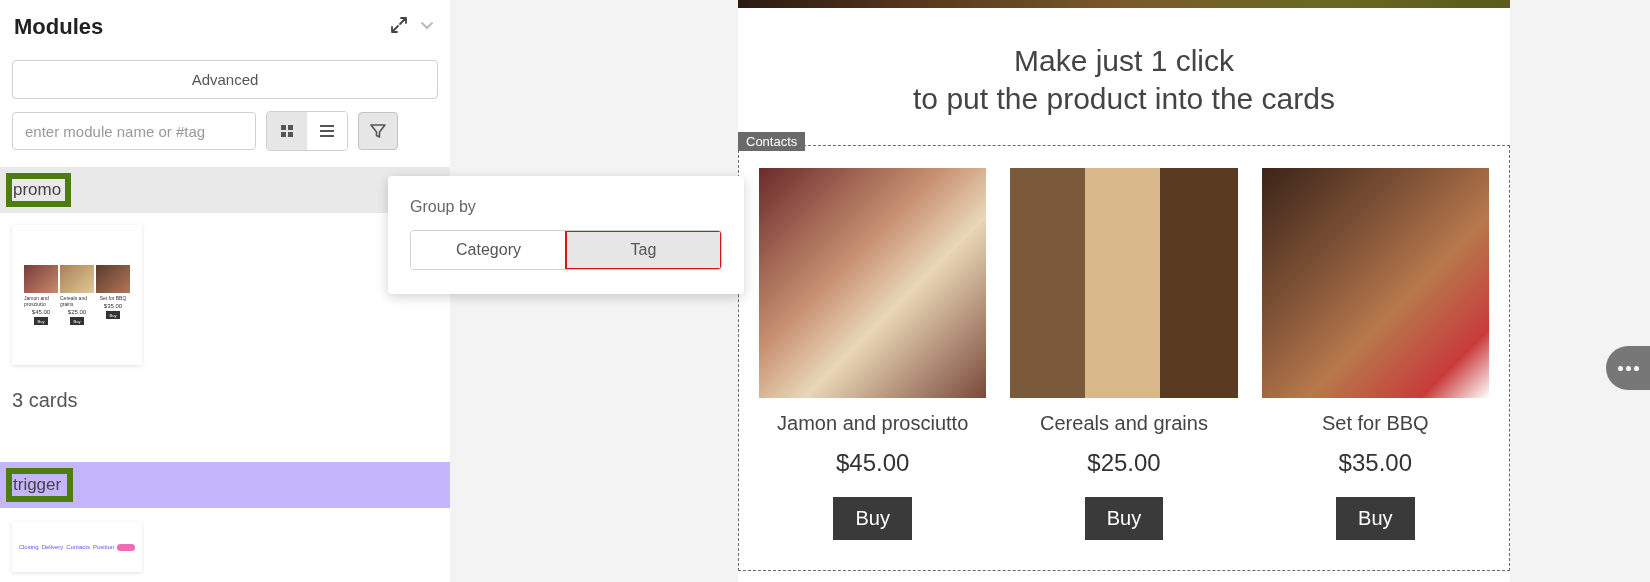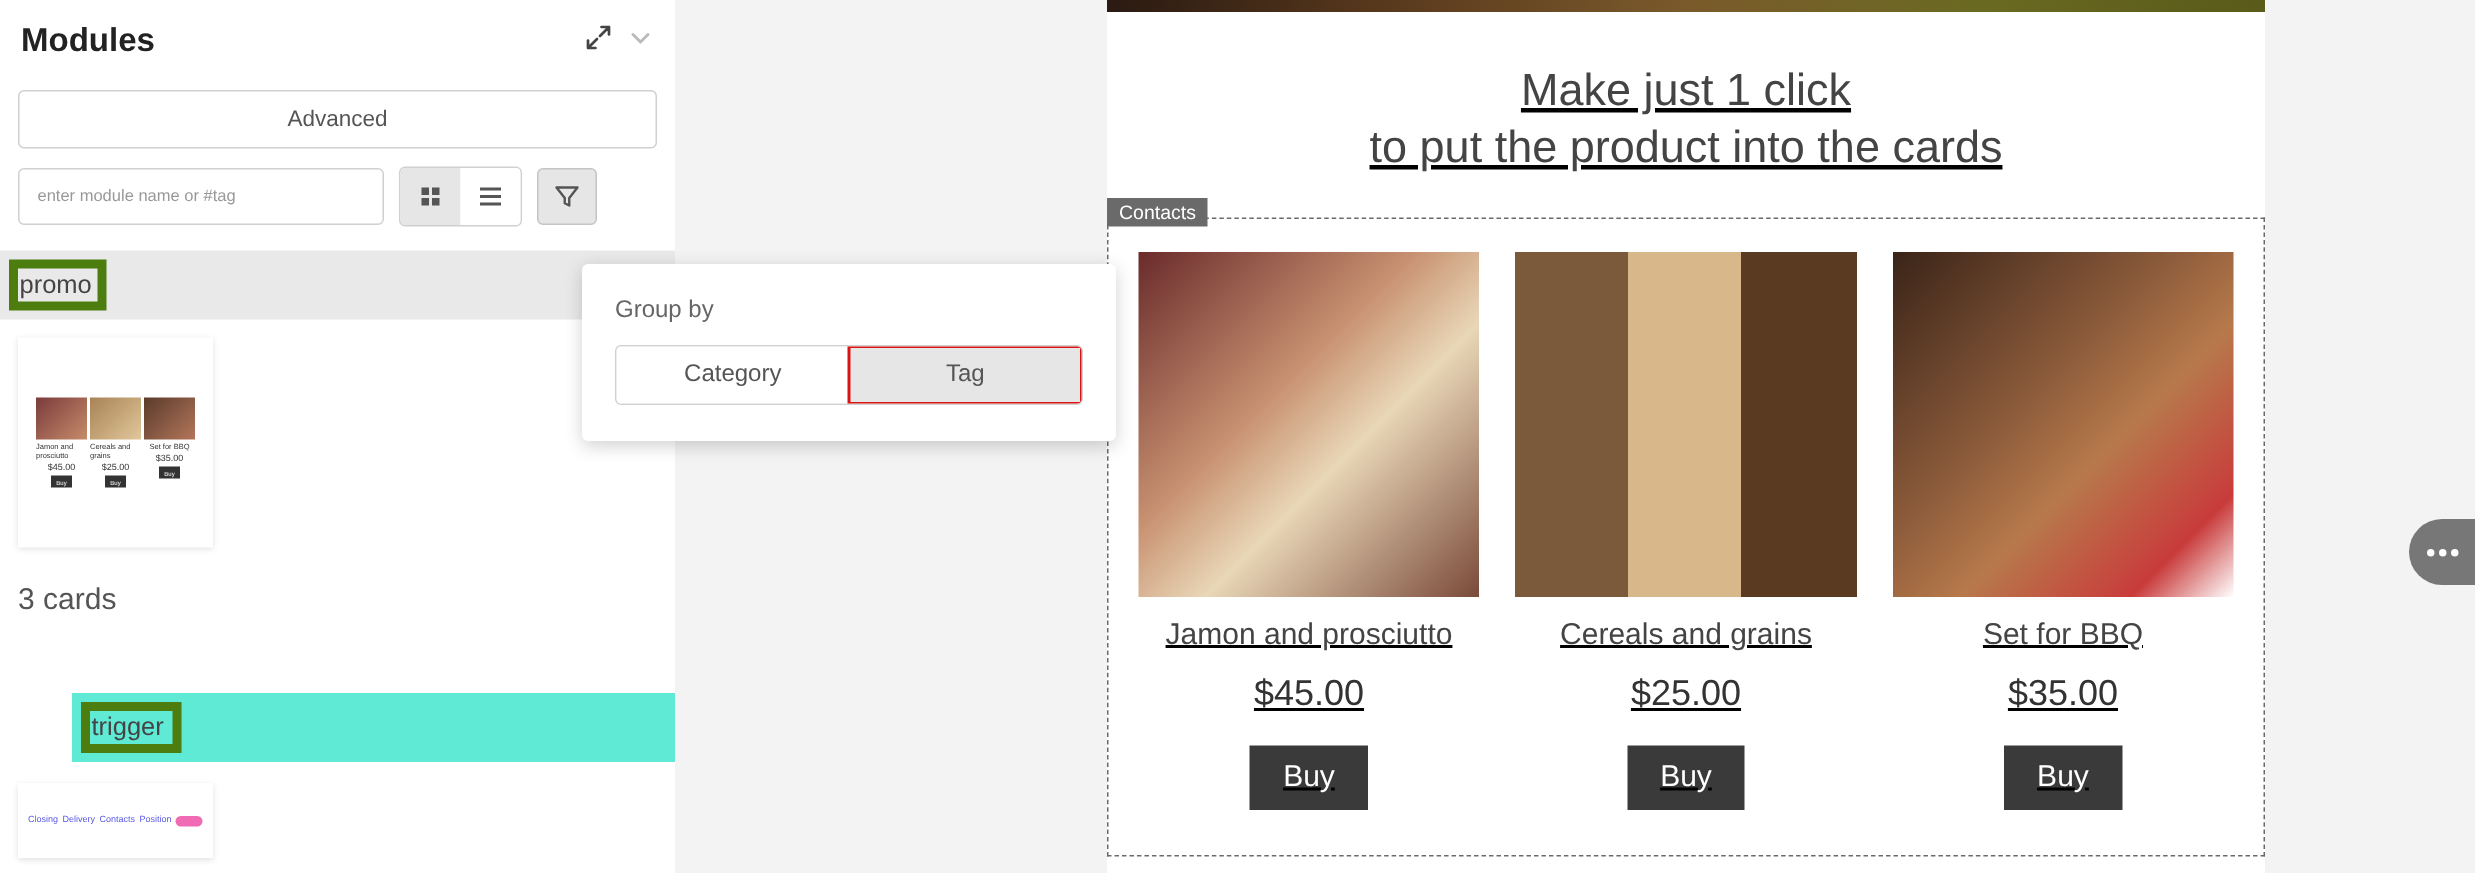--- a/index.html
+++ b/index.html
@@ -11,21 +11,21 @@
   .panel-title { font-size: 22px; font-weight: 700; color: #222; }
   .panel-header-icons { display: flex; gap: 6px; align-items: center; }
   .icon-expand { width: 22px; height: 22px; display: flex; align-items: center; justify-content: center; cursor: pointer; }
   .icon-chevron { width: 22px; height: 22px; display: flex; align-items: center; justify-content: center; cursor: pointer; color: #bbb; }
 
   .tab-row { display: flex; margin: 6px 12px 12px 12px; border: 1px solid #d0d0d0; border-radius: 4px; overflow: hidden; }
   .tab { flex: 1; text-align: center; padding: 10px 0; font-size: 15px; color: #555; cursor: pointer; }
   .tab.active { background: #d9d9d9; color: #222; }
 
   .tools-row { display: flex; align-items: center; gap: 10px; margin: 0 12px 16px 12px; }
-  .search-input { flex: 1; max-width: 244px; height: 38px; border: 1px solid #d0d0d0; border-radius: 4px; padding: 0 12px; font-size: 11px; color: #c2410c; }
+  .search-input { flex: 1; max-width: 244px; height: 38px; border: 1px solid #d0d0d0; border-radius: 4px; padding: 0 12px; font-size: 15px; color: #c2410c; }
   .search-input::placeholder { color: #999; }
   .view-toggle { display: flex; border: 1px solid #d0d0d0; border-radius: 4px; overflow: hidden; }
   .view-btn { width: 40px; height: 38px; display: flex; align-items: center; justify-content: center; cursor: pointer; background: #fff; }
   .view-btn.active { background: #e6e6e6; }
   .filter-btn { width: 40px; height: 38px; display: flex; align-items: center; justify-content: center; cursor: pointer; background: #e6e6e6; border: 1px solid #c4c4c4; border-radius: 4px; }
 
   .group-header { background: #e9e9e9; padding: 6px 6px; font-size: 17px; color: #444; }
   .highlight-red { border: 6px solid #4d7c0f; display: inline-block; }
   .group-promo-row { background: #e9e9e9; }
   .group-promo-row .highlight-red { padding: 1px 4px 1px 1px; }
@@ -37,37 +37,37 @@
   .thumb-inner { display: flex; gap: 2px; }
   .thumb-col { width: 34px; display: flex; flex-direction: column; align-items: center; gap: 2px; }
   .thumb-img { width: 34px; height: 28px; background: #8a6a4a; }
   .thumb-img.i1 { background: linear-gradient(135deg,#7a3b3b,#c78b6a); }
   .thumb-img.i2 { background: linear-gradient(135deg,#a88356,#e1c79a); }
   .thumb-img.i3 { background: linear-gradient(135deg,#5a3b2b,#b3765a); }
   .thumb-text { font-size: 5px; color: #333; }
   .thumb-price { font-size: 6px; color: #333; }
   .thumb-btn { width: 14px; height: 8px; background: #333; font-size: 4px; color: #fff; display: flex; align-items: center; justify-content: center; }
 
-  .group-trigger-row { background: #5eead4; margin-top: 50px; margin-left: 48px; }
+  .group-trigger-row { background: #c4b5fd; margin-top: 50px; }
   .group-trigger-row .highlight-red { padding: 1px 6px 1px 1px; }
 
   .trigger-thumb { margin: 14px 12px 0 12px; width: 130px; height: 50px; background: #fff; box-shadow: 0 1px 4px rgba(0,0,0,.12); display: flex; align-items: center; justify-content: center; gap: 3px; padding: 0 6px; }
   .tt-item { font-size: 6px; color: #5a5ae6; }
   .tt-pill { width: 18px; height: 7px; background: #f06ab4; border-radius: 4px; }
 
   
   .popup { position: absolute; left: 388px; top: 176px; width: 356px; background: #fff; border-radius: 4px; box-shadow: 0 3px 12px rgba(0,0,0,.18); padding: 22px 22px 24px 22px; z-index: 50; }
   .popup-label { font-size: 16px; color: #666; margin-bottom: 14px; }
   .popup-tabs { display: flex; border: 1px solid #d0d0d0; border-radius: 4px; overflow: hidden; }
   .popup-tab { flex: 1; text-align: center; padding: 10px 0; font-size: 16px; color: #555; cursor: pointer; background: #fff; }
   .popup-tab.active { background: #e6e6e6; outline: 2px solid #d91414; outline-offset: -1px; position: relative; z-index: 2; }
 
   
   .right-area { position: absolute; left: 450px; top: 0; right: 0; height: 582px; background: #f3f3f3; }
-  .canvas { position: absolute; left: 288px; top: 0; width: 772px; height: 582px; background: #fff; text-decoration: underline; }
+  .canvas { position: absolute; left: 288px; top: 0; width: 772px; height: 582px; background: #fff; }
   .hero-strip { width: 100%; height: 8px; background: linear-gradient(90deg,#2a1a12,#5a3a1d,#7a5a2b,#6a6a22,#5a5a1a); }
   .headline { text-align: center; font-size: 30px; color: #444; line-height: 1.25; margin: 34px 0 28px 0; font-weight: 400; }
 
   .structure-wrap { border: 1px dashed #6a6a6a; margin: 0 0 0 0; position: relative; padding: 22px 20px 30px 20px; }
   .structure-label { position: absolute; top: -14px; left: -1px; background: #6a6a6a; color: #fff; font-size: 13px; padding: 2px 8px; }
   .cards-row { display: flex; gap: 24px; justify-content: space-between; }
   .card { flex: 1; display: flex; flex-direction: column; align-items: center; }
   .card-img { width: 100%; height: 230px; background: #8b6b4b; }
   .card-img.c1 { background: linear-gradient(135deg,#6a2b2b 0%, #c79070 40%, #e9d7b7 60%, #7a4a3a 100%); }
   .card-img.c2 { background: linear-gradient(90deg,#7a5a3a 0%, #7a5a3a 33%, #d8b88a 33%, #d8b88a 66%, #5a3b22 66%, #5a3b22 100%); }

